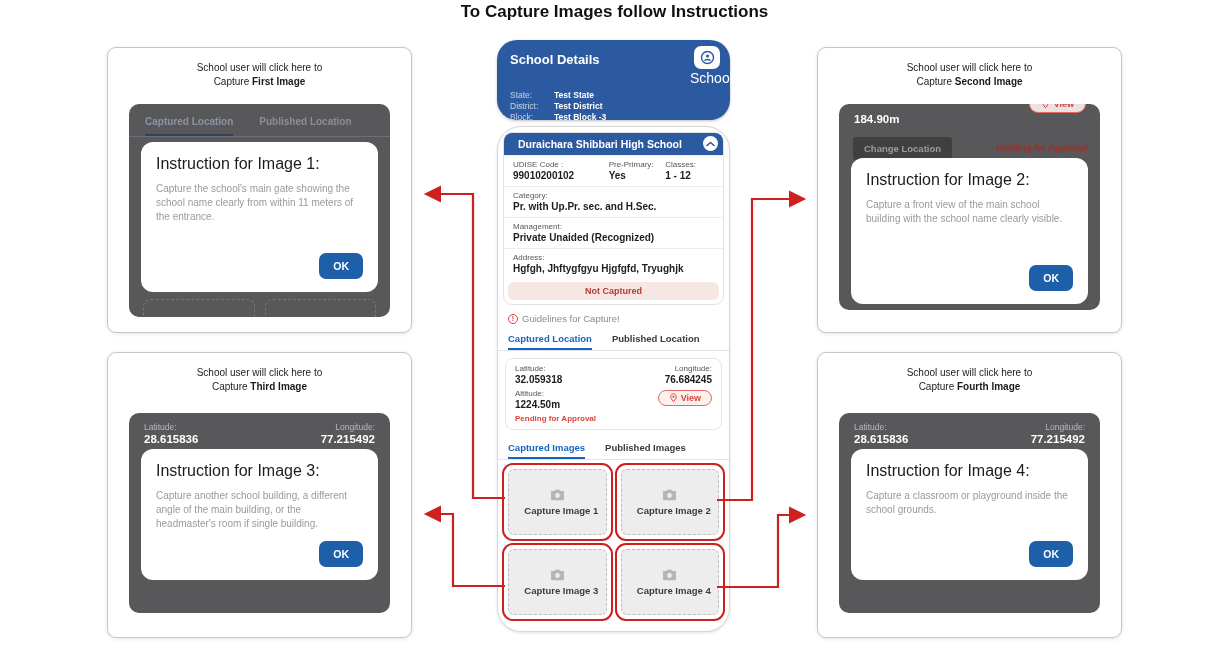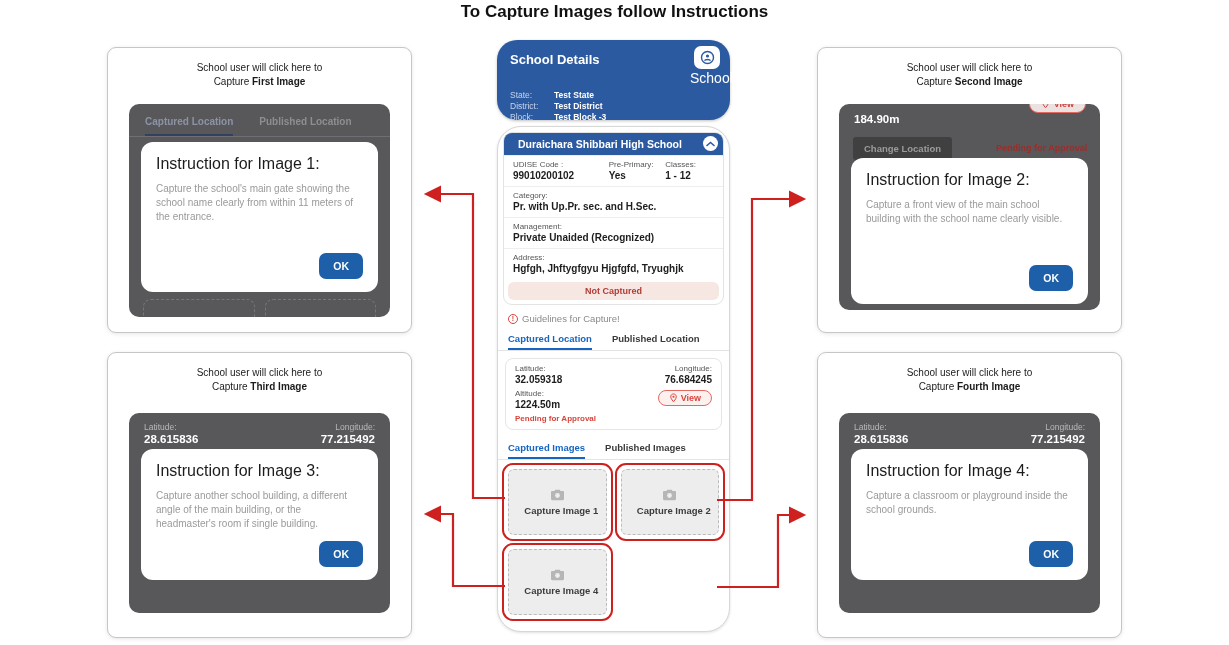--- a/index.html
+++ b/index.html
@@ -325,20 +325,29 @@
               </svg>
             <span class="tile-label">Capture Image 2</span>
           </div>
         </div>
         <div class="tile-wrap">
           <div class="tile">
             <svg width="15" height="12" viewBox="0 0 15 12">
                 <path d="M1 3.2 C1 2.5 1.5 2 2.2 2 L4.4 2 L5.3 0.8 L9.7 0.8 L10.6 2 L12.8 2 C13.5 2 14 2.5 14 3.2 L14 10 C14 10.7 13.5 11.2 12.8 11.2 L2.2 11.2 C1.5 11.2 1 10.7 1 10 Z" fill="#b6b6b6"></path>
                 <circle cx="7.5" cy="6.5" r="2.4" fill="#ededed"></circle>
               </svg>
+            <span class="tile-label">Capture Image 3</span>
+          </div>
+        </div>
+        <div class="tile-wrap">
+          <div class="tile">
+            <svg width="15" height="12" viewBox="0 0 15 12">
+                <path d="M1 3.2 C1 2.5 1.5 2 2.2 2 L4.4 2 L5.3 0.8 L9.7 0.8 L10.6 2 L12.8 2 C13.5 2 14 2.5 14 3.2 L14 10 C14 10.7 13.5 11.2 12.8 11.2 L2.2 11.2 C1.5 11.2 1 10.7 1 10 Z" fill="#b6b6b6"></path>
+                <circle cx="7.5" cy="6.5" r="2.4" fill="#ededed"></circle>
+              </svg>
             <span class="tile-label">Capture Image 4</span>
           </div>
         </div>
       </div>
     </div>
   </div>
 
   <svg class="arrows" width="1229" height="645" viewBox="0 0 1229 645">
     <defs>
       <marker id="ah" markerWidth="9" markerHeight="9" refX="7" refY="4" orient="auto">

